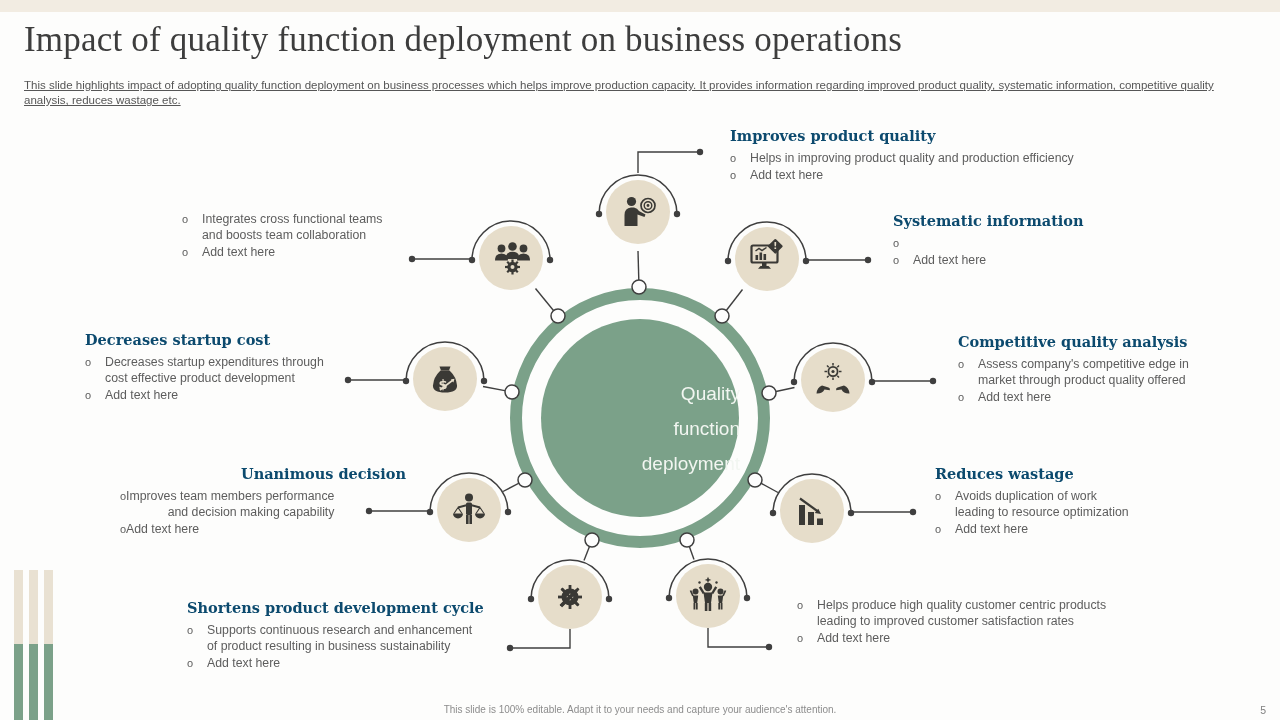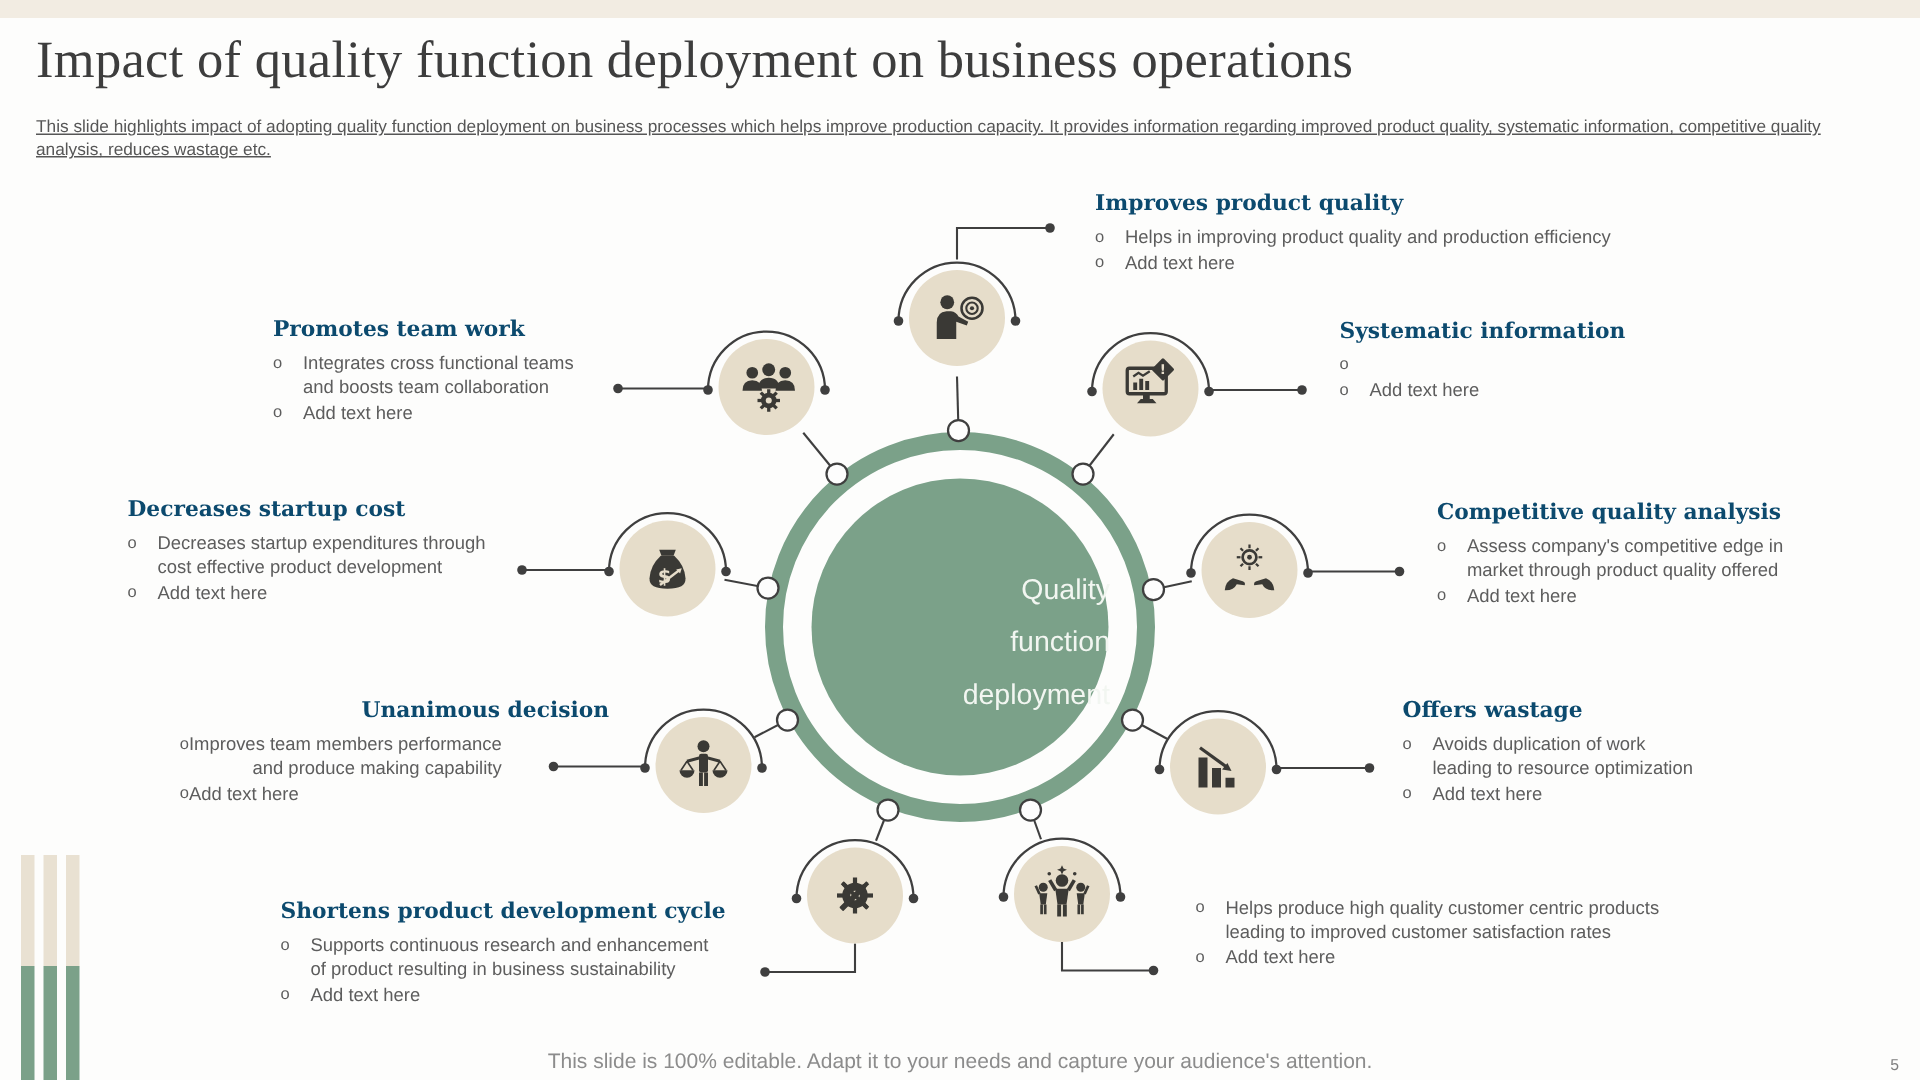--- a/index.html
+++ b/index.html
@@ -17,21 +17,21 @@
   .node-heading{font-family:"DejaVu Serif","Liberation Serif",serif;font-weight:bold;
                 font-size:14.5px;color:#0c4a6e;margin-bottom:6px;}
   .bullet{display:flex;font-size:12.3px;line-height:16px;color:#5d5d5d;margin-bottom:1px;}
   .bullet .marker{width:20px;flex:none;font-size:11px;}
   .bullet .btext{white-space:pre-line;}
   .diagram-svg{position:absolute;left:0;top:0;}
   .bar{position:absolute;width:9px;}
   .bar .beige{background:#e9e1d2;width:100%;height:74px;}
   .bar .green{background:#7ba189;width:100%;height:77px;}
   .footer{position:absolute;left:0;bottom:5px;width:1280px;text-align:center;
-          font-size:14px;color:#8c8c8c;}
+          font-size:10px;color:#8c8c8c;}
   .page-num{position:absolute;right:14px;bottom:4px;font-size:10.5px;color:#7f7f7f;}
 </style>
 </head>
 <body>
 
 <div class="top-strip"></div>
 
 <h1 class="title" style="margin:0;">Impact of quality function deployment on business operations</h1>
 <div class="subtitle">This slide highlights impact of adopting quality function deployment on business processes which helps improve production capacity. It provides information regarding improved product quality, systematic information, competitive quality analysis, reduces wastage etc.</div>
 
@@ -298,21 +298,21 @@
       <span class="btext">Assess company's competitive edge in
 market through product quality offered</span>
     </div>
   <div class="bullet">
       <span class="marker">o</span>
       <span class="btext">Add text here</span>
     </div>
 </div>
 
 <div class="node-text" style="left:935px;top:465px;width:290px;">
-  <div class="node-heading">Offers wastage</div>
+  <div class="node-heading">Reduces wastage</div>
   <div class="bullet">
       <span class="marker">o</span>
       <span class="btext">Avoids duplication of work
 leading to resource optimization</span>
     </div>
   <div class="bullet">
       <span class="marker">o</span>
       <span class="btext">Add text here</span>
     </div>
 </div>
@@ -340,21 +340,21 @@
       <span class="marker">o</span>
       <span class="btext">Add text here</span>
     </div>
 </div>
 
 <div class="node-text" style="left:106px;top:465px;width:300px;text-align:right;">
   <div class="node-heading">Unanimous decision</div>
   <div class="bullet">
       <span class="marker">o</span>
       <span class="btext">Improves team members performance
-and produce making capability</span>
+and decision making capability</span>
     </div>
   <div class="bullet">
       <span class="marker">o</span>
       <span class="btext">Add text here</span>
     </div>
 </div>
 
 <div class="node-text" style="left:85px;top:331px;width:310px;">
   <div class="node-heading">Decreases startup cost</div>
   <div class="bullet">
@@ -362,21 +362,20 @@
       <span class="btext">Decreases startup expenditures through
 cost effective product development</span>
     </div>
   <div class="bullet">
       <span class="marker">o</span>
       <span class="btext">Add text here</span>
     </div>
 </div>
 
 <div class="node-text" style="left:182px;top:211px;width:260px;">
-  <div class="node-heading">Promotes team work</div>
   <div class="bullet">
       <span class="marker">o</span>
       <span class="btext">Integrates cross functional teams
 and boosts team collaboration</span>
     </div>
   <div class="bullet">
       <span class="marker">o</span>
       <span class="btext">Add text here</span>
     </div>
 </div>

